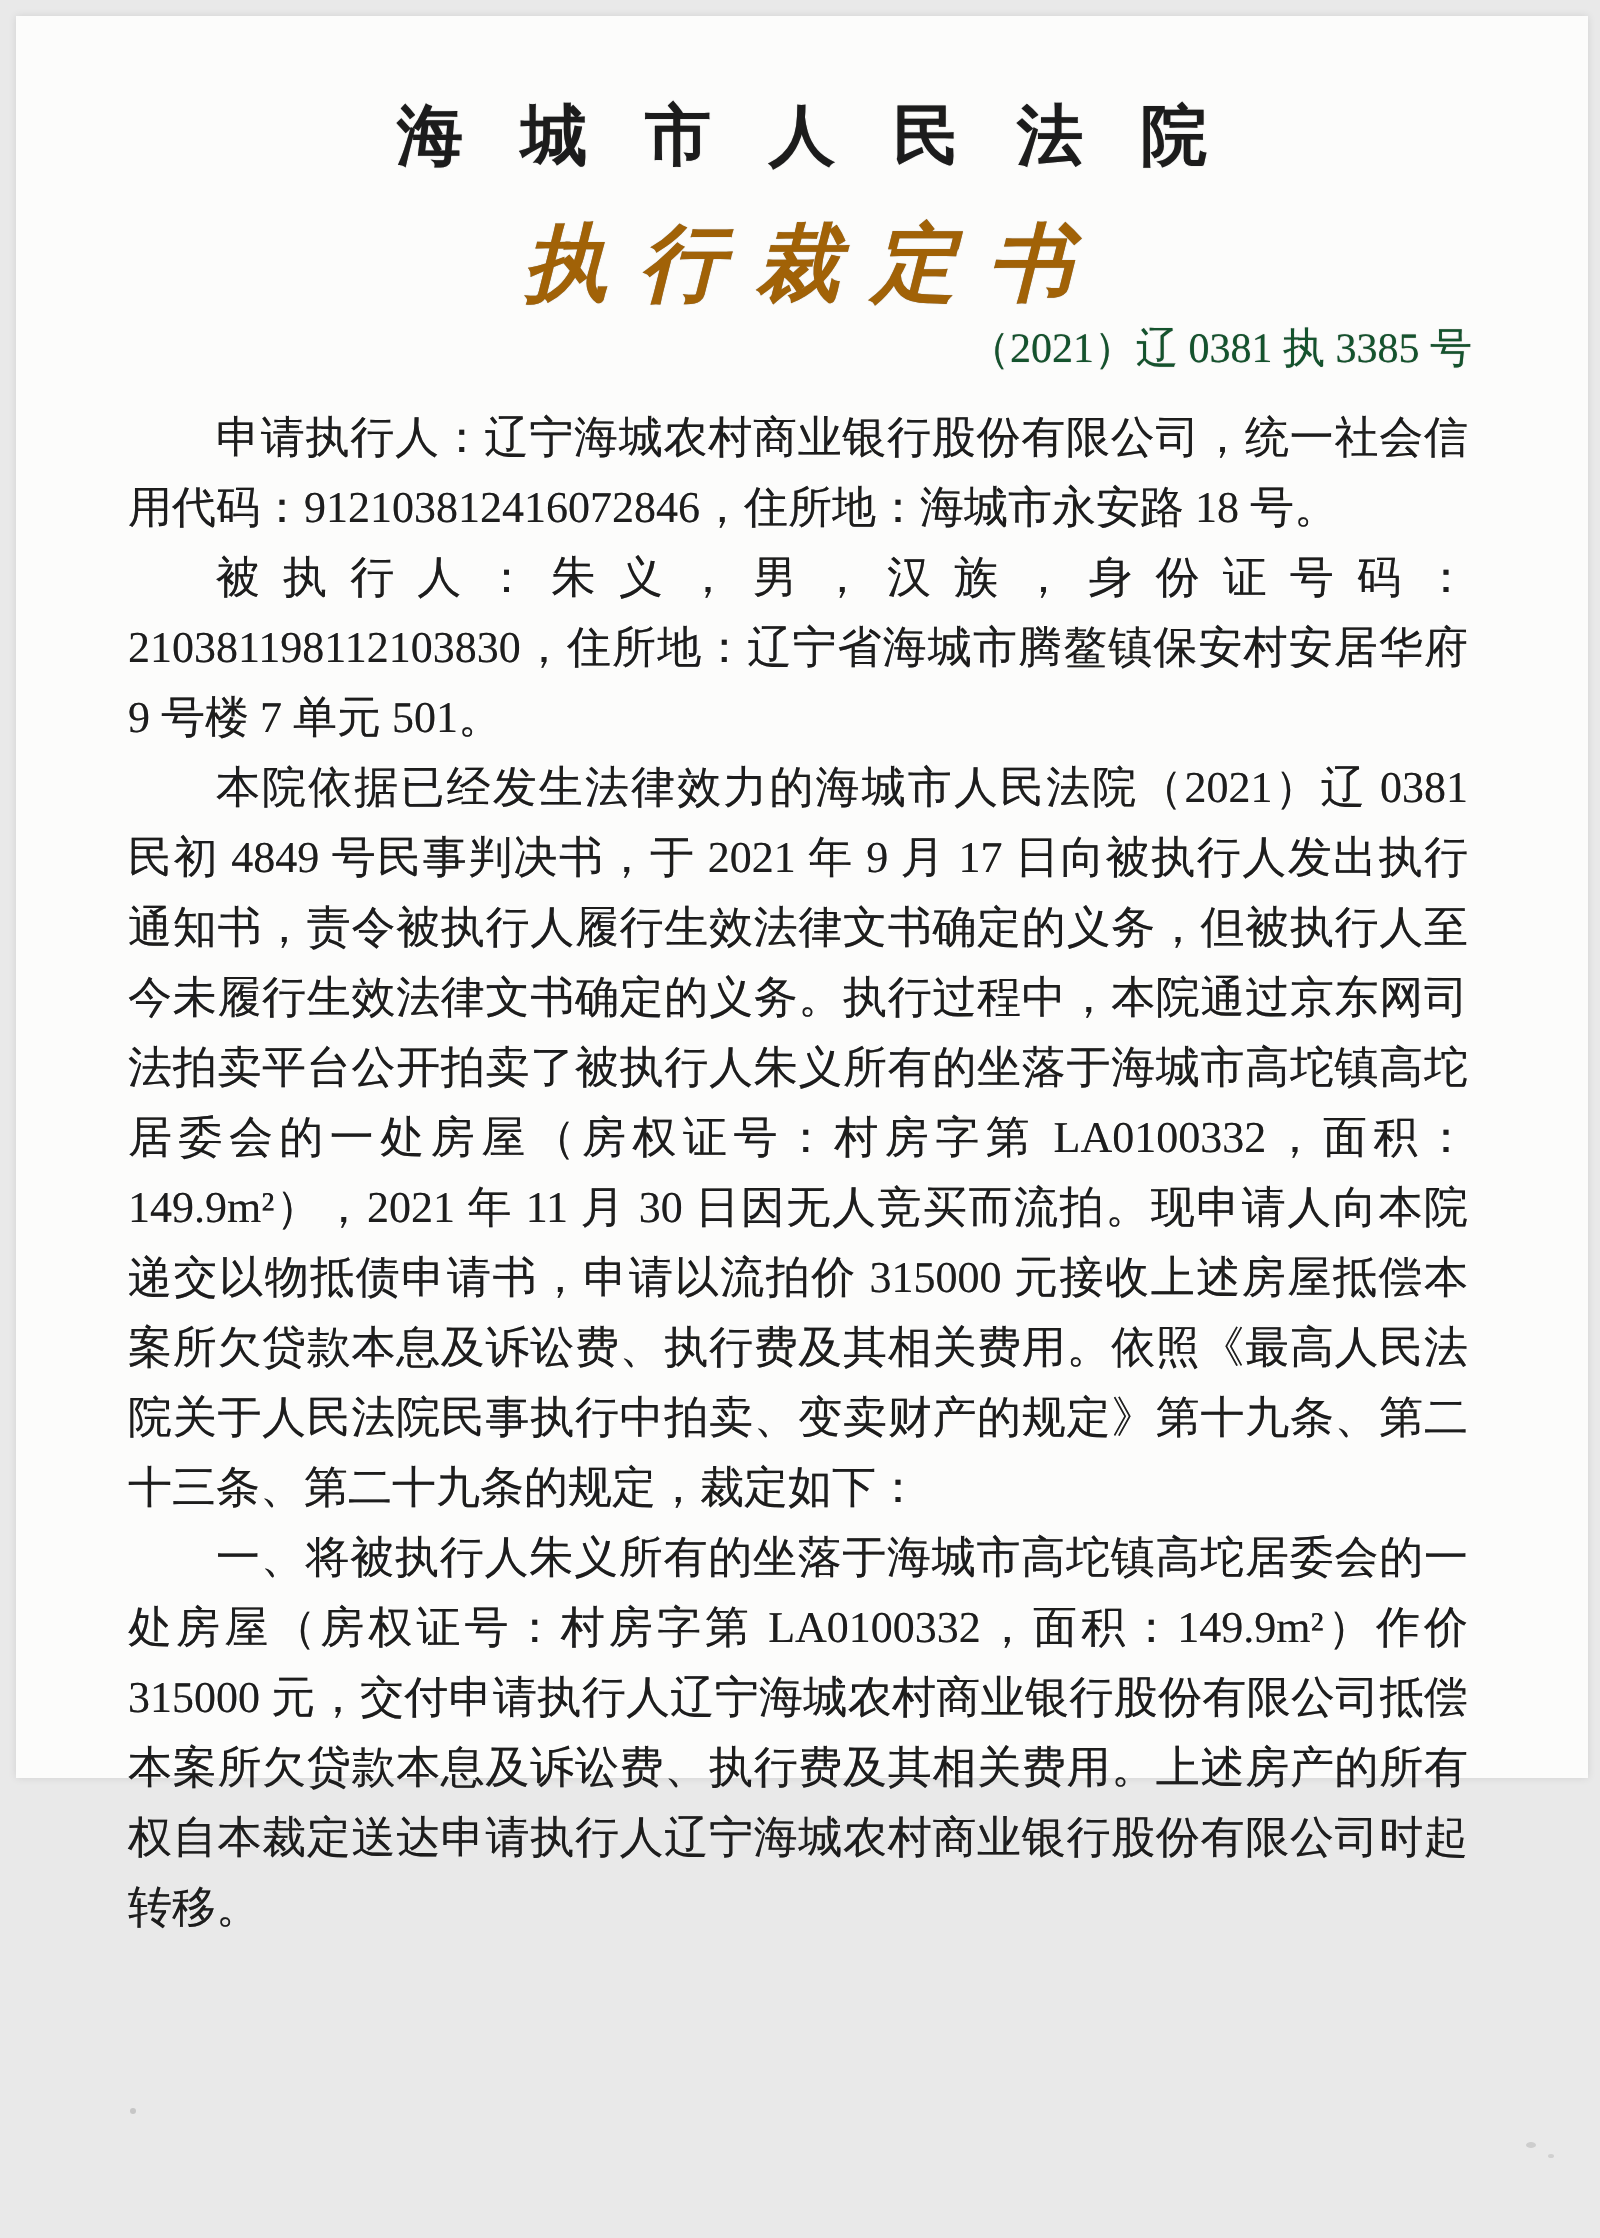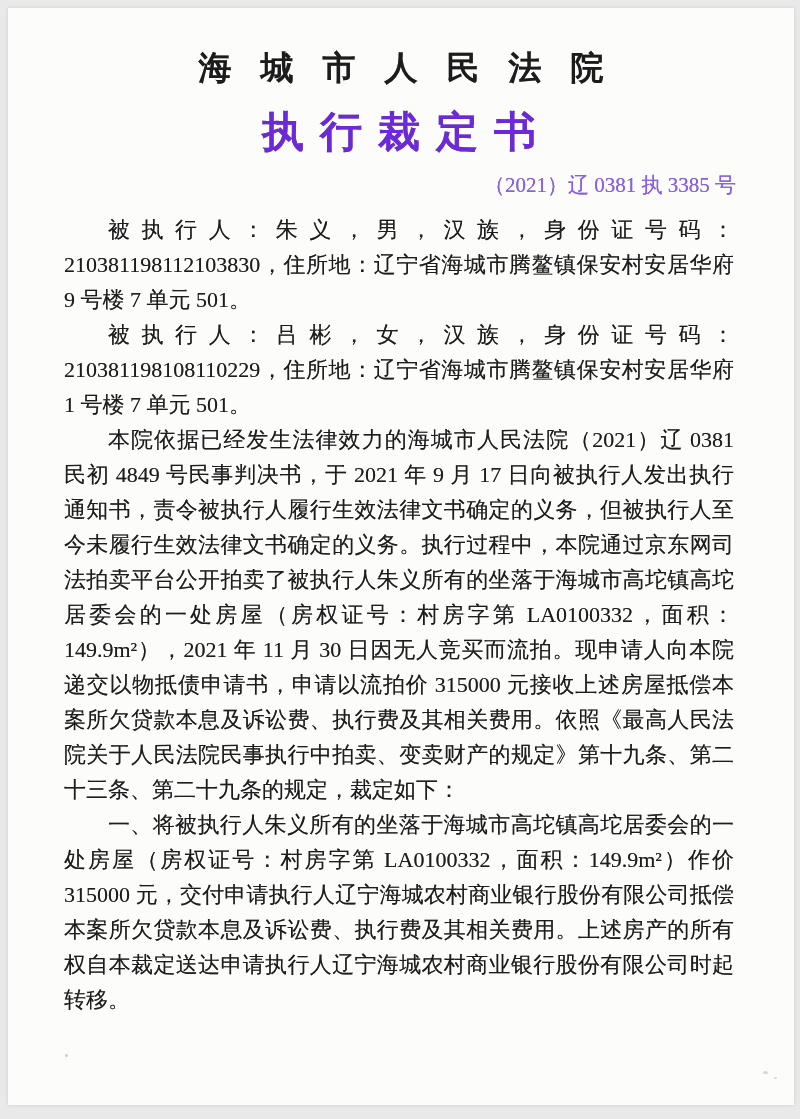--- a/index.html
+++ b/index.html
@@ -12,50 +12,50 @@
     position: relative;
     background: #e9e9e9;
     font-family: "Liberation Serif", "DejaVu Serif", serif;
     overflow: hidden;
   }
   .paper {
     position: absolute;
     left: 8px;
     top: 8px;
     width: 786px;
-    height: 1097px;
+    height: 881px;
     background: #fcfcfb;
     box-shadow: 0 0 4px rgba(0,0,0,0.10);
   }
   .court-name {
     margin-top: 38px;
     text-align: center;
     font-size: 33px;
     font-weight: 700;
     letter-spacing: 29px;
     padding-left: 29px;
     color: #1c1c1c;
     white-space: nowrap;
   }
   .doc-title {
     margin-top: 13px;
     text-align: center;
     font-size: 42px;
     font-weight: 700;
     letter-spacing: 16px;
     padding-left: 12px;
-    color: #6d28d9;
+    color: #a16207;
     white-space: nowrap;
+    font-style: italic;
   }
   .case-number {
-    margin-top: 11px;
     text-align: right;
     padding-right: 58px;
     font-size: 21px;
-    color: #8b5cf6;
+    color: #14532d;
     font-family: Liberation Serif, serif;
   }
   .body-text {
     margin: 13px 60px 0 56px;
     font-size: 22px;
     line-height: 35px;
     text-align: justify;
     color: #1d1d1d;
   }
   .body-text p {
@@ -81,22 +81,22 @@
 
 <div class="paper">
 
   <div class="court-name">海城市人民法院</div>
 
   <div class="doc-title">执行裁定书</div>
 
   <div class="case-number">（2021）辽 0381 执 3385 号</div>
 
   <div class="body-text">
+    <p>申请执行人：辽宁海城农村商业银行股份有限公司，统一社会信用代码：912103812416072846，住所地：海城市永安路 18 号。</p>
     <p>被执行人：朱义，男，汉族，身份证号码：210381198112103830，住所地：辽宁省海城市腾鳌镇保安村安居华府 9 号楼 7 单元 501。</p>
-    <p>被执行人：吕彬，女，汉族，身份证号码：210381198108110229，住所地：辽宁省海城市腾鳌镇保安村安居华府 1 号楼 7 单元 501。</p>
     <p>本院依据已经发生法律效力的海城市人民法院（2021）辽 0381 民初 4849 号民事判决书，于 2021 年 9 月 17 日向被执行人发出执行通知书，责令被执行人履行生效法律文书确定的义务，但被执行人至今未履行生效法律文书确定的义务。执行过程中，本院通过京东网司法拍卖平台公开拍卖了被执行人朱义所有的坐落于海城市高坨镇高坨居委会的一处房屋（房权证号：村房字第 LA0100332，面积：149.9m²），2021 年 11 月 30 日因无人竞买而流拍。现申请人向本院递交以物抵债申请书，申请以流拍价 315000 元接收上述房屋抵偿本案所欠贷款本息及诉讼费、执行费及其相关费用。依照《最高人民法院关于人民法院民事执行中拍卖、变卖财产的规定》第十九条、第二十三条、第二十九条的规定，裁定如下：</p>
     <p>一、将被执行人朱义所有的坐落于海城市高坨镇高坨居委会的一处房屋（房权证号：村房字第 LA0100332，面积：149.9m²）作价 315000 元，交付申请执行人辽宁海城农村商业银行股份有限公司抵偿本案所欠贷款本息及诉讼费、执行费及其相关费用。上述房产的所有权自本裁定送达申请执行人辽宁海城农村商业银行股份有限公司时起转移。</p>
 
   </div>
 
   <div class="speck speck-1"></div>
   <div class="speck speck-2"></div>
   <div class="speck speck-3"></div>
 
 </div>

